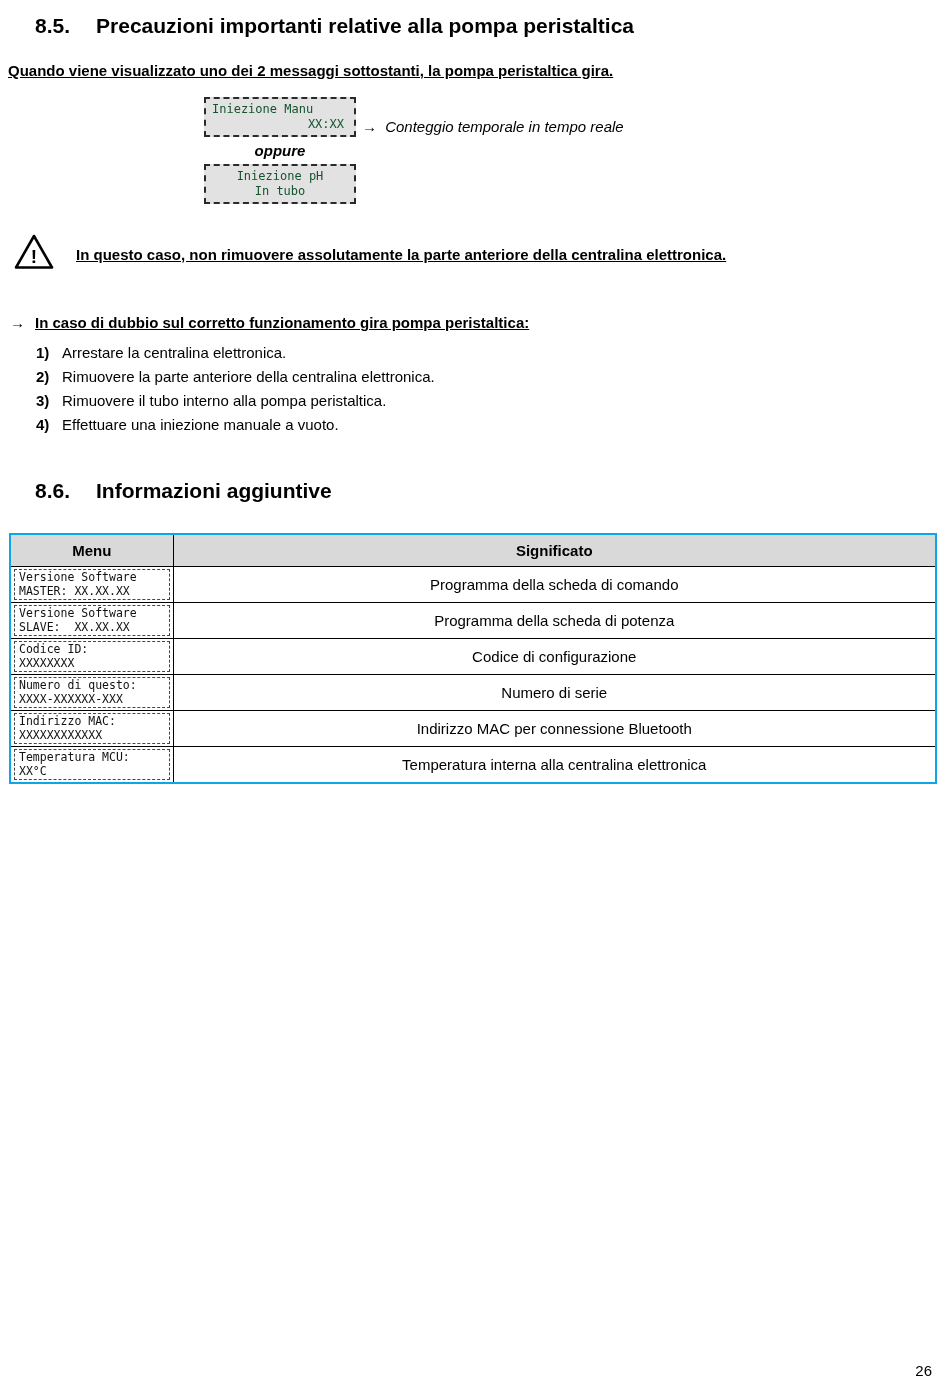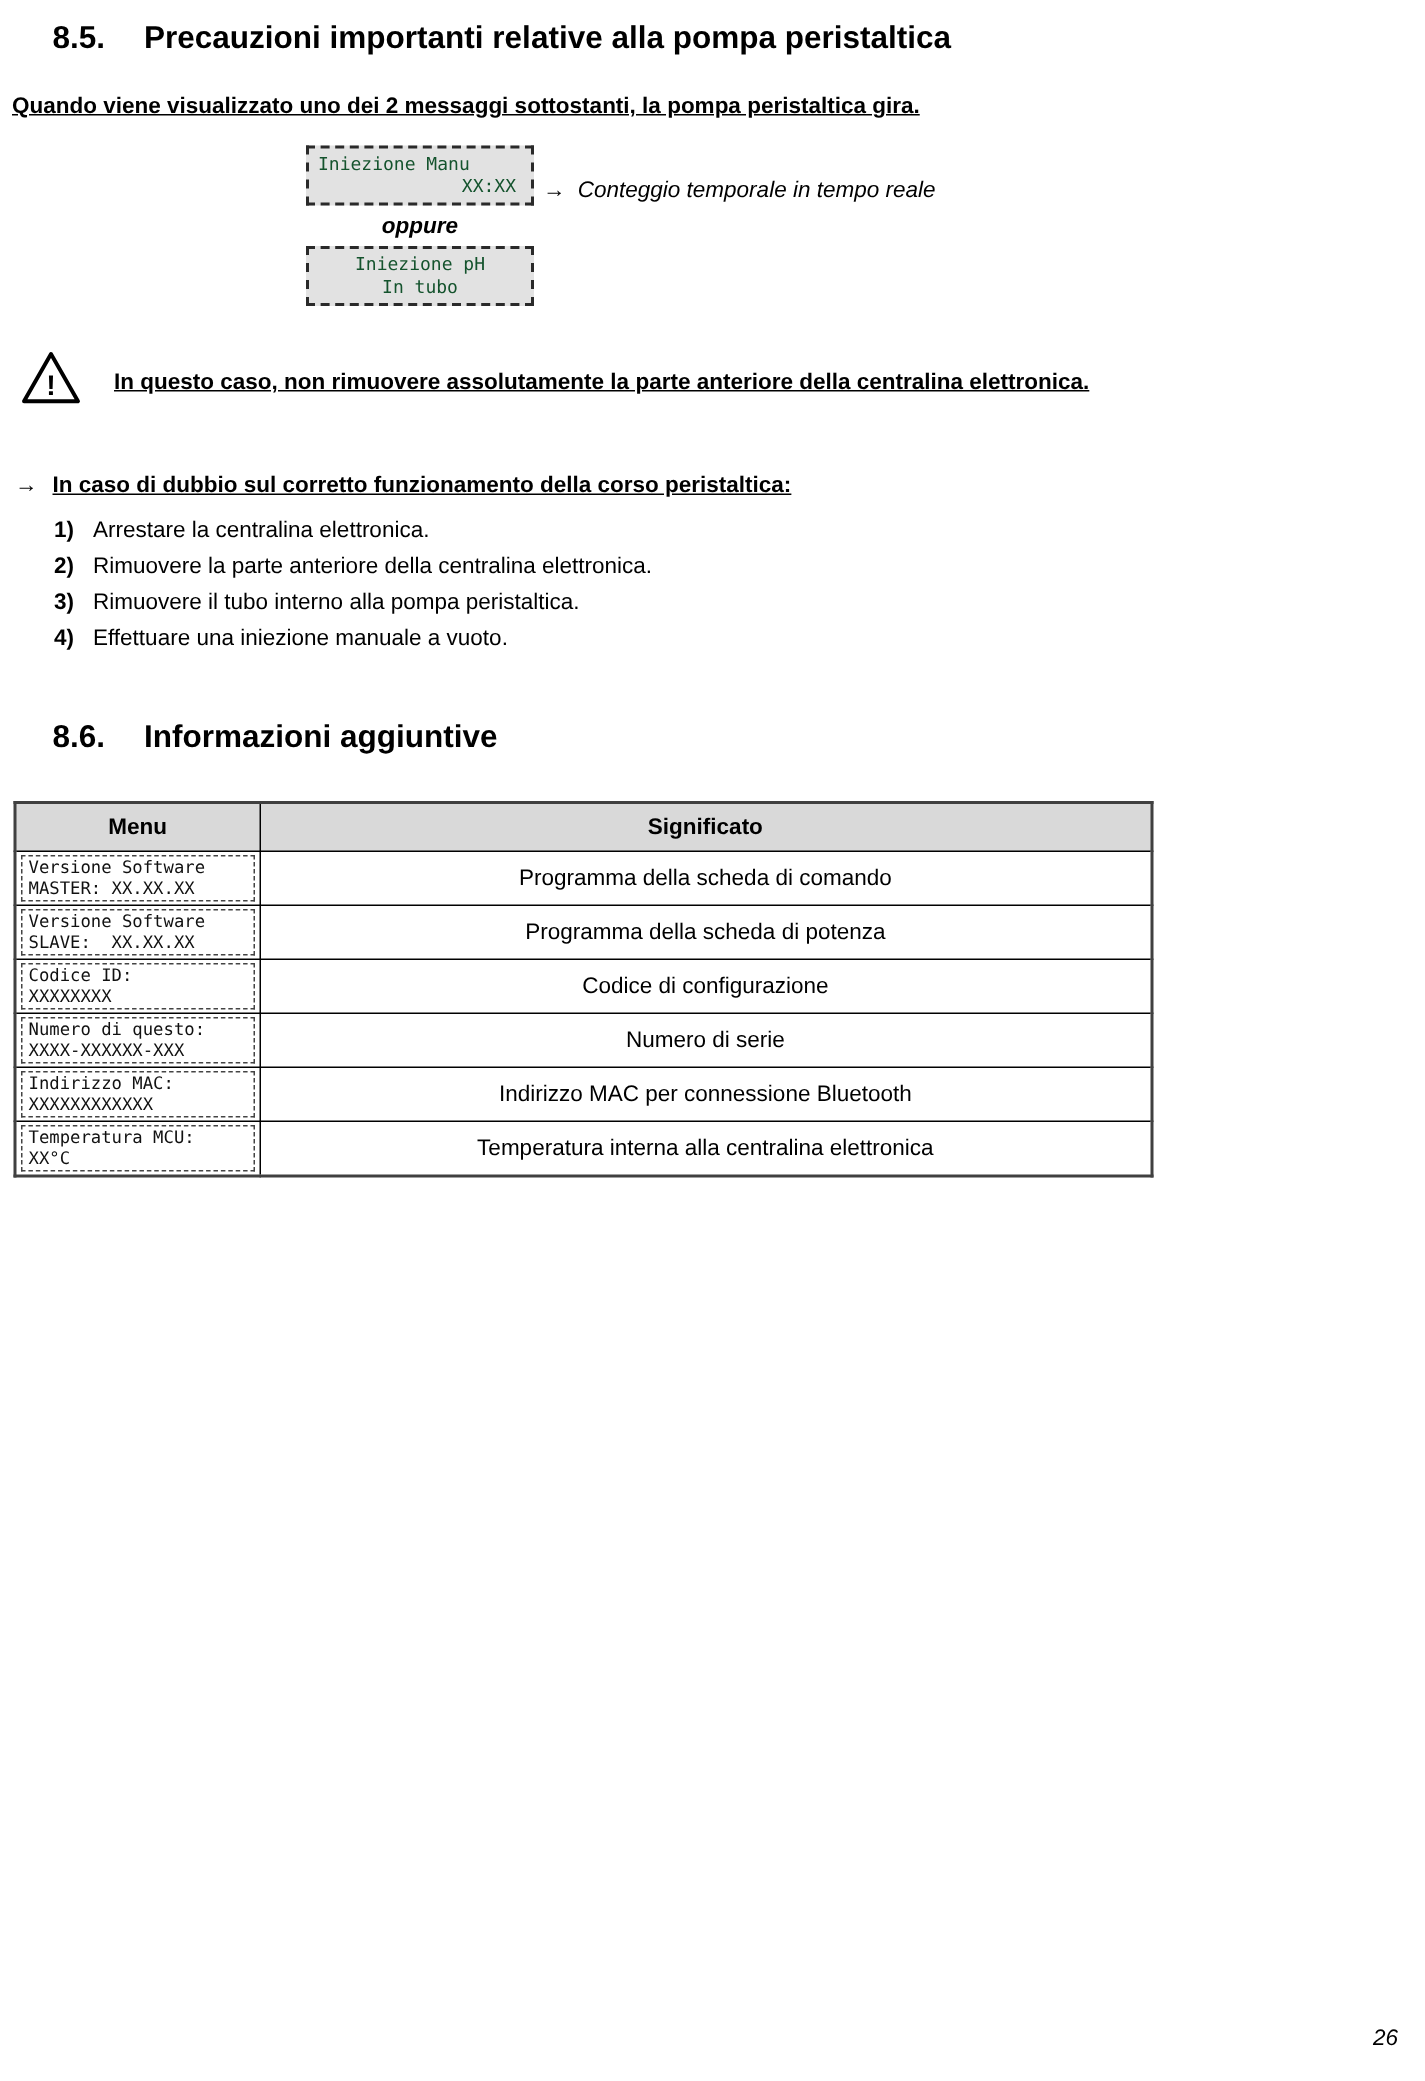--- a/index.html
+++ b/index.html
@@ -89,23 +89,23 @@
   .doubt-text { font-weight: bold; text-decoration: underline; }
 
   
   .steps { margin: 10px 0 0 36px; }
   .step { display: flex; gap: 8px; font-size: 15px; line-height: 24px; }
   .step .num { font-weight: bold; min-width: 18px; }
 
   
   table.info {
     border-collapse: collapse;
-    width: 760px;
+    width: 928px;
     margin: 30px 0 0 9px;
-    border: 2px solid #404040;
+    border: 2px solid #0ea5e9;
   }
   table.info th, table.info td {
     border: 1px solid #000;
   }
   table.info th {
     background: #d9d9d9;
     font-size: 15px;
     font-weight: bold;
     text-align: center;
     padding: 7px 4px;
@@ -124,23 +124,22 @@
   td.sig-cell {
     text-align: center;
     font-size: 15px;
     padding: 7px 4px;
   }
 
   
   .page-number {
     position: absolute;
     right: 18px;
-    bottom: 20px;
-    font-size: 15px;
-    font-style: italic;
+    bottom: 8px;
+    font-size: 15px;
   }
 </style>
 </head>
 <body>
 
 <div class="page">
 
   <div class="sec-heading h85">
     <span>8.5.</span>
     <span>Precauzioni importanti relative alla pompa peristaltica</span>
@@ -171,21 +170,21 @@
       <svg width="40" height="36" viewBox="0 0 40 36" aria-hidden="true">
         <path d="M20 2 L38 33.5 L2 33.5 Z" fill="#ffffff" stroke="#000000" stroke-width="2.6" stroke-linejoin="round"></path>
         <text x="20" y="29" font-size="19" font-weight="bold" text-anchor="middle" font-family="Liberation Sans, sans-serif">!</text>
       </svg>
     </span>
     <span class="warning-text">In questo caso, non rimuovere assolutamente la parte anteriore della centralina elettronica.</span>
   </div>
 
   <div class="doubt-row">
     <span class="arrow2">→</span>
-    <span class="doubt-text">In caso di dubbio sul corretto funzionamento della corso peristaltica:</span>
+    <span class="doubt-text">In caso di dubbio sul corretto funzionamento gira pompa peristaltica:</span>
   </div>
 
   <div class="steps">
     <div class="step">
       <span class="num">1)</span>
       <span>Arrestare la centralina elettronica.</span>
     </div>
     <div class="step">
       <span class="num">2)</span>
       <span>Rimuovere la parte anteriore della centralina elettronica.</span>

